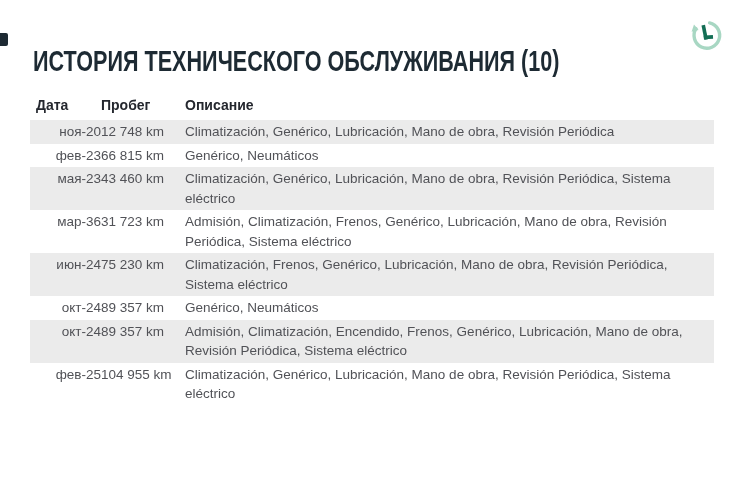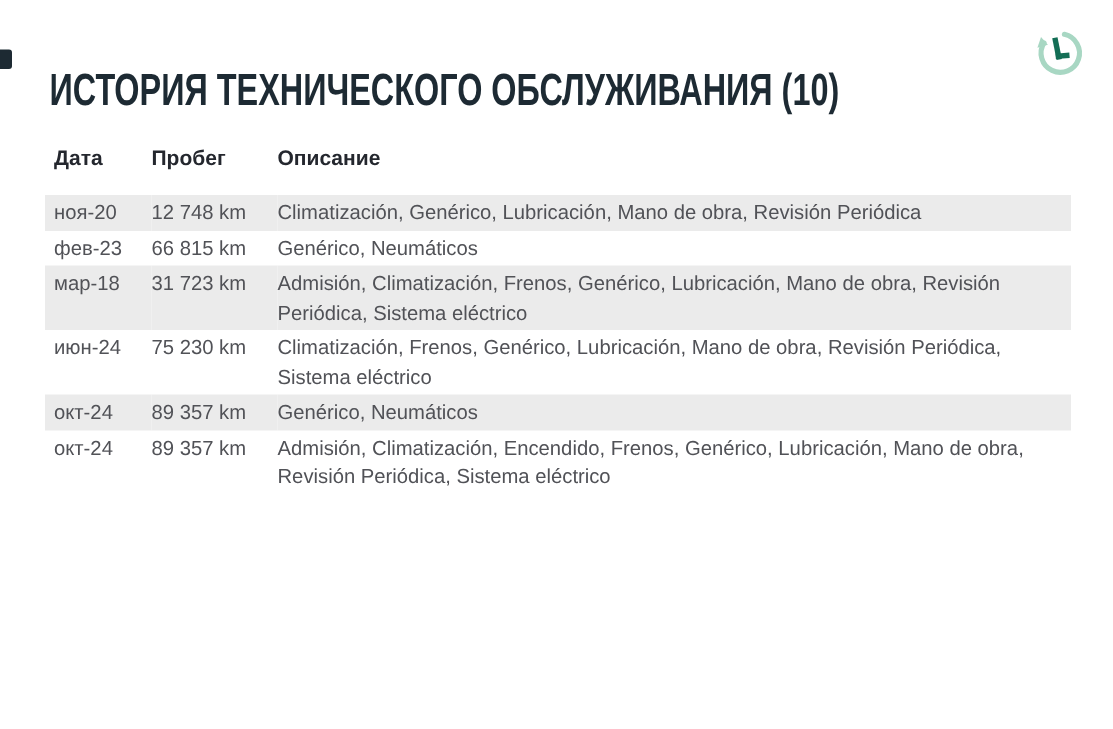--- a/index.html
+++ b/index.html
@@ -36,32 +36,32 @@
     width:684px;
     border-collapse:collapse;
     font-size:13.5px;
     color:#515257;
   }
   .maintenance-table th {
     text-align:left;
     font-size:14px;
     font-weight:bold;
     color:#24272e;
-    padding:3px 4px 16px 0;
+    padding:3px 4px 6px 0;
     line-height:17px;
     white-space:nowrap;
   }
   .maintenance-table th.col-date { padding-left:6px; }
   .maintenance-table td {
     vertical-align:top;
     padding:2px 0 2px 0;
     line-height:19.5px;
   }
   .maintenance-table tbody tr:nth-child(odd) { background:#ebebeb; }
-  td.col-date { padding-left:6px; white-space:nowrap; }
+  td.col-date { padding-left:6px; white-space:nowrap;text-align:right; }
   td.col-mileage { white-space:nowrap; }
   td.col-description { padding-right:20px;margin-left:20px; }
   col.c-date { width:71px; }
   col.c-mileage { width:84px; }
 </style>
 </head>
 <body>
 
 <div class="logo-fragment"></div>
 
@@ -99,33 +99,43 @@
         <td class="col-date">ноя-20</td>
         <td class="col-mileage">12 748 km</td>
         <td class="col-description">Climatización, Genérico, Lubricación, Mano de obra, Revisión Periódica</td>
       </tr>
       <tr>
         <td class="col-date">фев-23</td>
         <td class="col-mileage">66 815 km</td>
         <td class="col-description">Genérico, Neumáticos</td>
       </tr>
       <tr>
-        <td class="col-date">мар-18</td>
+        <td class="col-date">мая-23</td>
+        <td class="col-mileage">43 460 km</td>
+        <td class="col-description">Climatización, Genérico, Lubricación, Mano de obra, Revisión Periódica, Sistema eléctrico</td>
+      </tr>
+      <tr>
+        <td class="col-date">мар-36</td>
         <td class="col-mileage">31 723 km</td>
         <td class="col-description">Admisión, Climatización, Frenos, Genérico, Lubricación, Mano de obra, Revisión Periódica, Sistema eléctrico</td>
       </tr>
       <tr>
         <td class="col-date">июн-24</td>
         <td class="col-mileage">75 230 km</td>
         <td class="col-description">Climatización, Frenos, Genérico, Lubricación, Mano de obra, Revisión Periódica, Sistema eléctrico</td>
       </tr>
       <tr>
         <td class="col-date">окт-24</td>
         <td class="col-mileage">89 357 km</td>
         <td class="col-description">Genérico, Neumáticos</td>
       </tr>
       <tr>
         <td class="col-date">окт-24</td>
         <td class="col-mileage">89 357 km</td>
         <td class="col-description">Admisión, Climatización, Encendido, Frenos, Genérico, Lubricación, Mano de obra, Revisión Periódica, Sistema eléctrico</td>
       </tr>
+      <tr>
+        <td class="col-date">фев-25</td>
+        <td class="col-mileage">104 955 km</td>
+        <td class="col-description">Climatización, Genérico, Lubricación, Mano de obra, Revisión Periódica, Sistema eléctrico</td>
+      </tr>
     </tbody>
 </table>
 
 </body></html>

